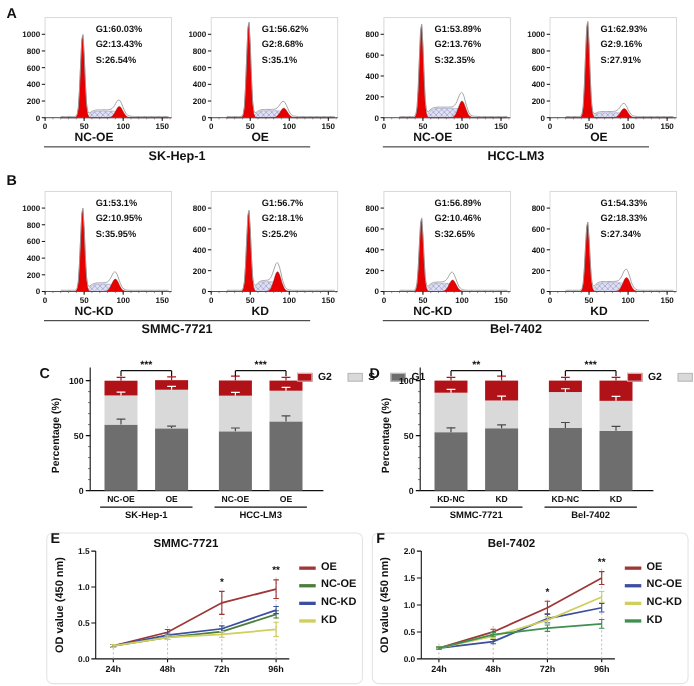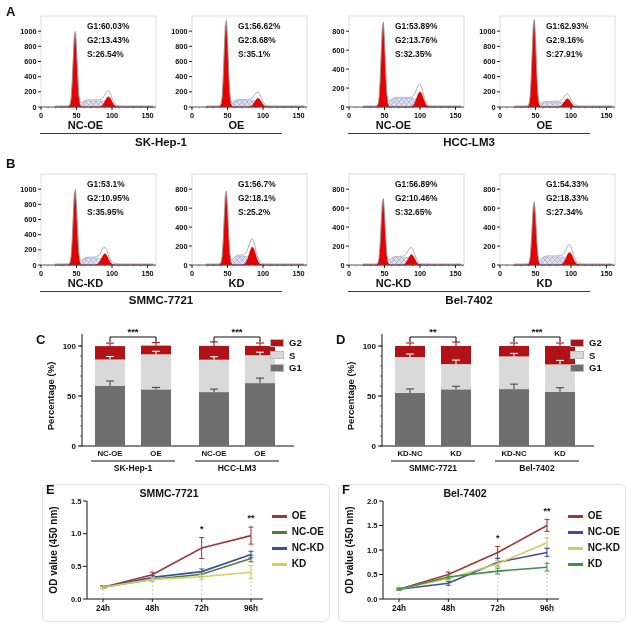--- a/index.html
+++ b/index.html
@@ -18,21 +18,21 @@
   .tiles{display:flex;width:100%}
   .tile{flex:1;display:flex;flex-direction:column;align-items:center}
   .tile-label{font-weight:bold;font-size:11px;line-height:12px;margin-top:-1px}
   .pair-caption{width:80%;border-top:1.5px solid #3a3a3a;text-align:center;font-weight:bold;
                 font-size:11.5px;padding-top:2px;margin-top:2px}
   .cd-panel{position:absolute;top:0;height:160px}
   #panelC{left:30px;width:300px}
   #panelD{left:330px;width:300px}
   .cd-panel .plabel{left:6px;top:10px}
   .cd-panel svg{position:absolute;left:14px;top:4px}
-  .legend-cd{position:absolute;left:240px;top:16px;display:flex;flex-direction:column;gap:3px}
+  .legend-cd{position:absolute;left:240px;top:16px;display:flex;flex-direction:row;gap:14px}
   .legend-cd .item{display:flex;align-items:center;gap:5px}
   .legend-cd .sw{width:14px;height:8px;border:1px solid #bbb}
   .legend-cd .lab{font-weight:bold;font-size:9.5px;line-height:9.5px}
   .ef-box{position:absolute;top:2px;width:288px;height:138px;border:1px solid #e4e4e4;border-radius:6px;background:#fff}
   #panelE{left:42px}
   #panelF{left:338px}
   #labelE{left:46px;top:0}
   #labelF{left:342px;top:0}
   .ef-box svg{position:absolute;left:4px;top:2px}
   .legend-line{position:absolute;right:5px;top:26px;display:flex;flex-direction:column;gap:6px}

